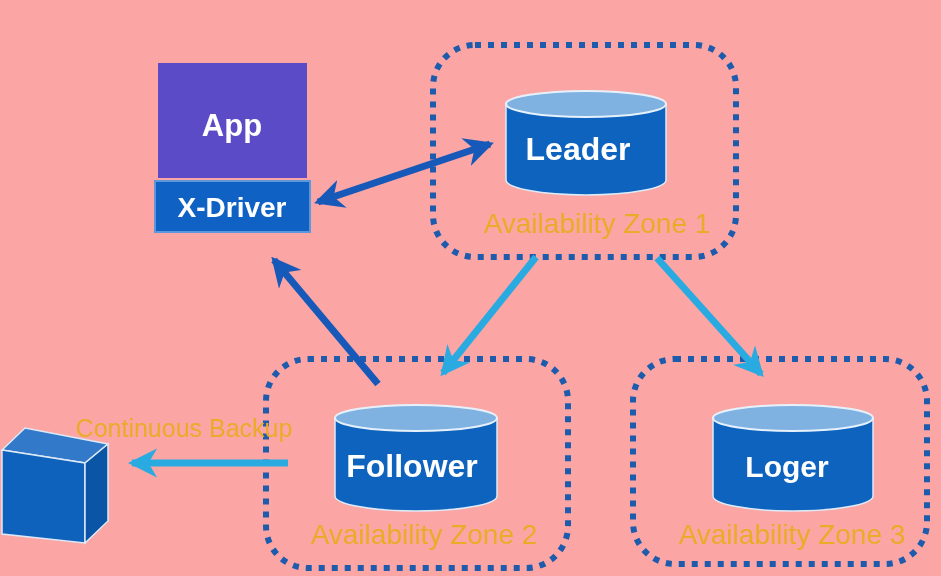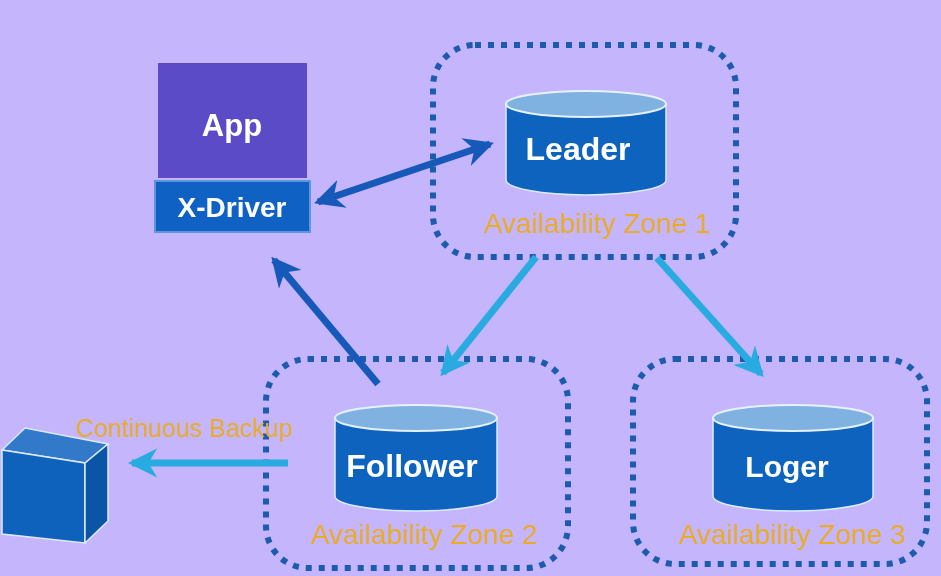--- a/index.html
+++ b/index.html
@@ -5,21 +5,21 @@
   html, body {
     margin: 0;
     padding: 0;
     background: #ffffff;
     font-family: "Liberation Sans", sans-serif;
   }
   .stage {
     position: relative;
     width: 941px;
     height: 576px;
-    background: #c4b5fd;
+    background: #fca5a5;
     overflow: hidden;
   }
   svg { display: block; }
 
   .zone-border {
     fill: none;
     stroke: #1d5bad;
     stroke-width: 6;
     stroke-dasharray: 6 7;
   }

